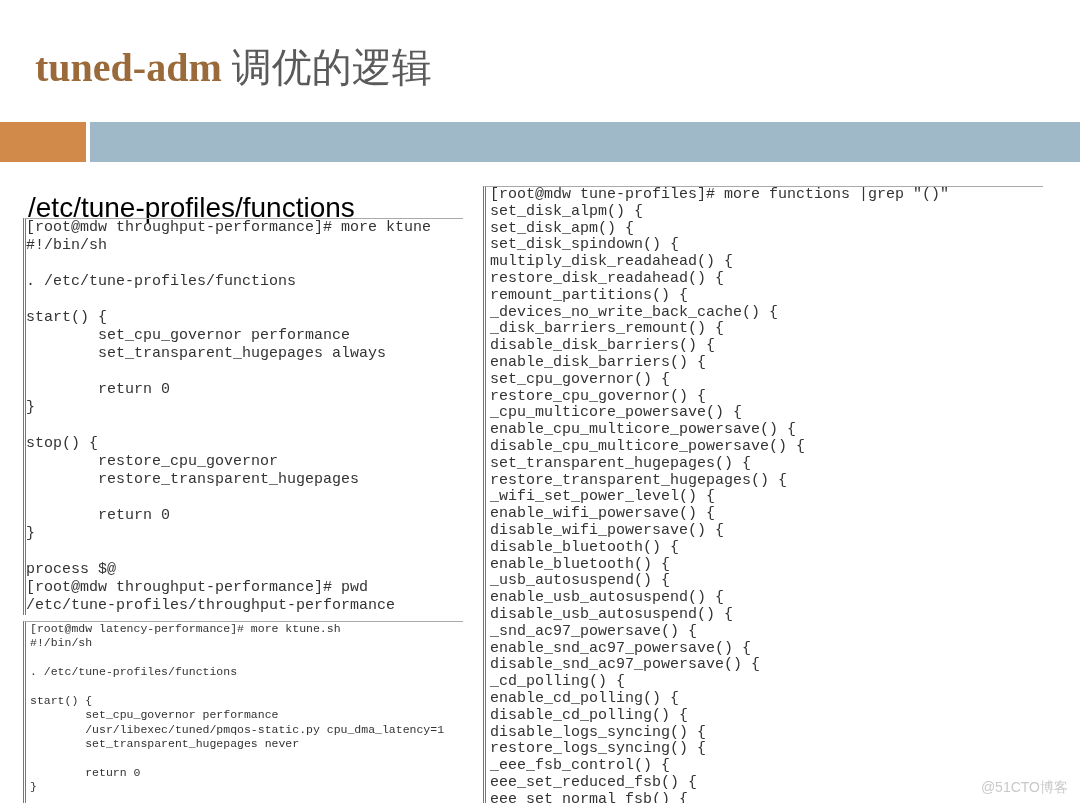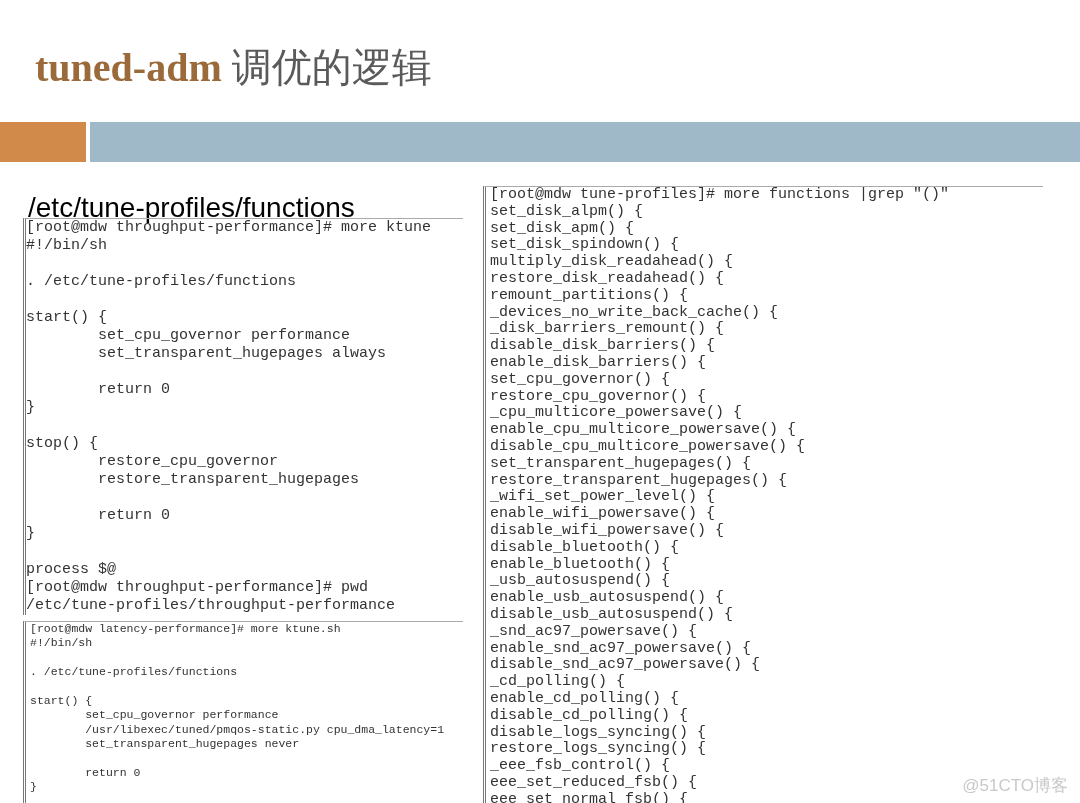--- a/index.html
+++ b/index.html
@@ -89,21 +89,21 @@
     white-space: pre;
     border-top: 1px solid #aaa;
     border-left: 3px double #777;
     padding-left: 4px;
     color: #333;
   }
   .watermark {
     position: absolute;
     right: 12px;
     bottom: 6px;
-    font-size: 17px;
+    font-size: 14px;
     color: #c9c9c9;
   }
 </style>
 </head>
 <body>
 
 <div class="title">
   <span>tuned-adm</span><span class="cn"> 调优的逻辑</span>
 </div>
 

